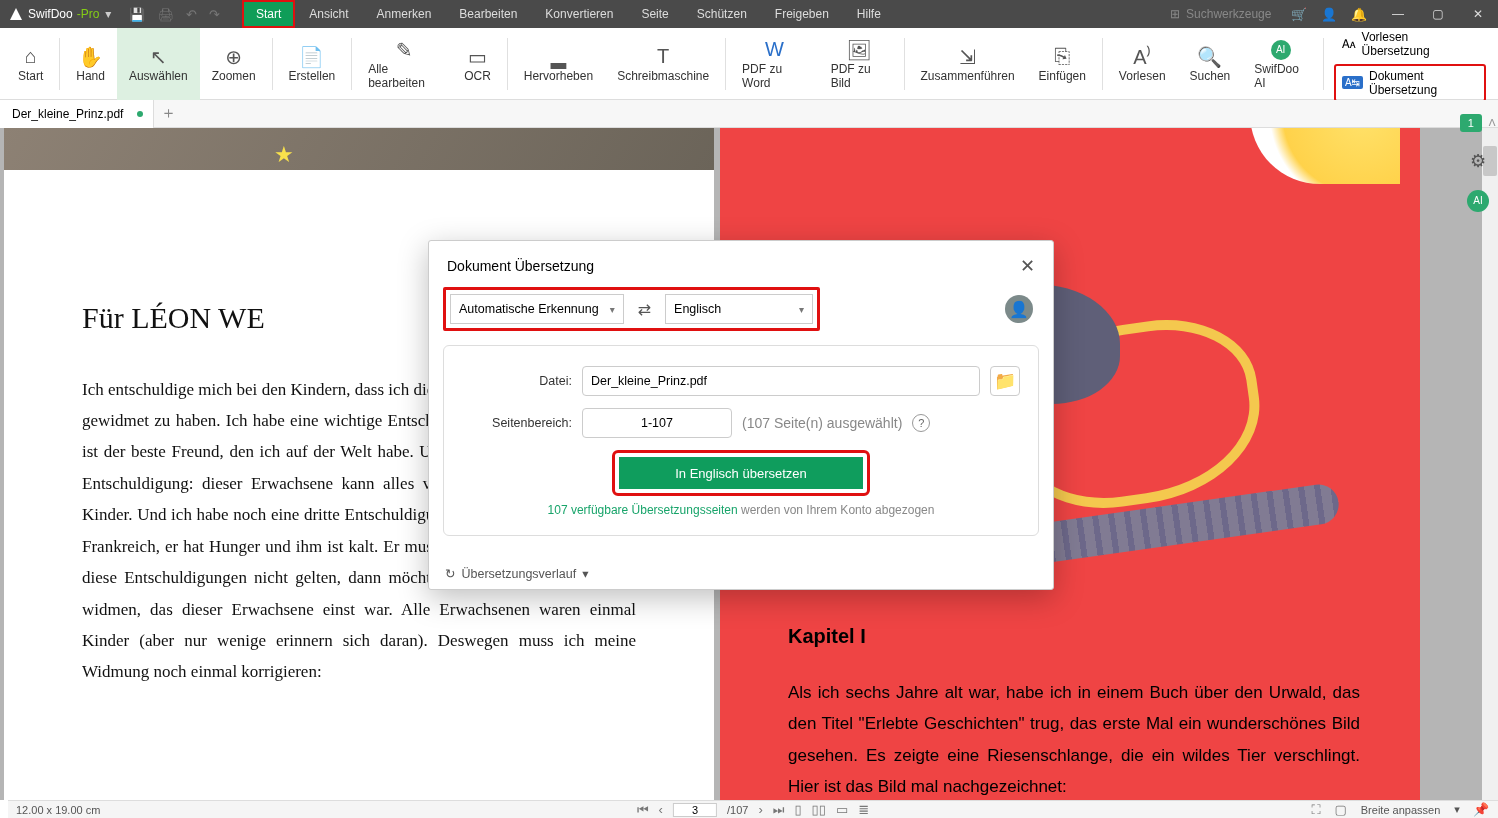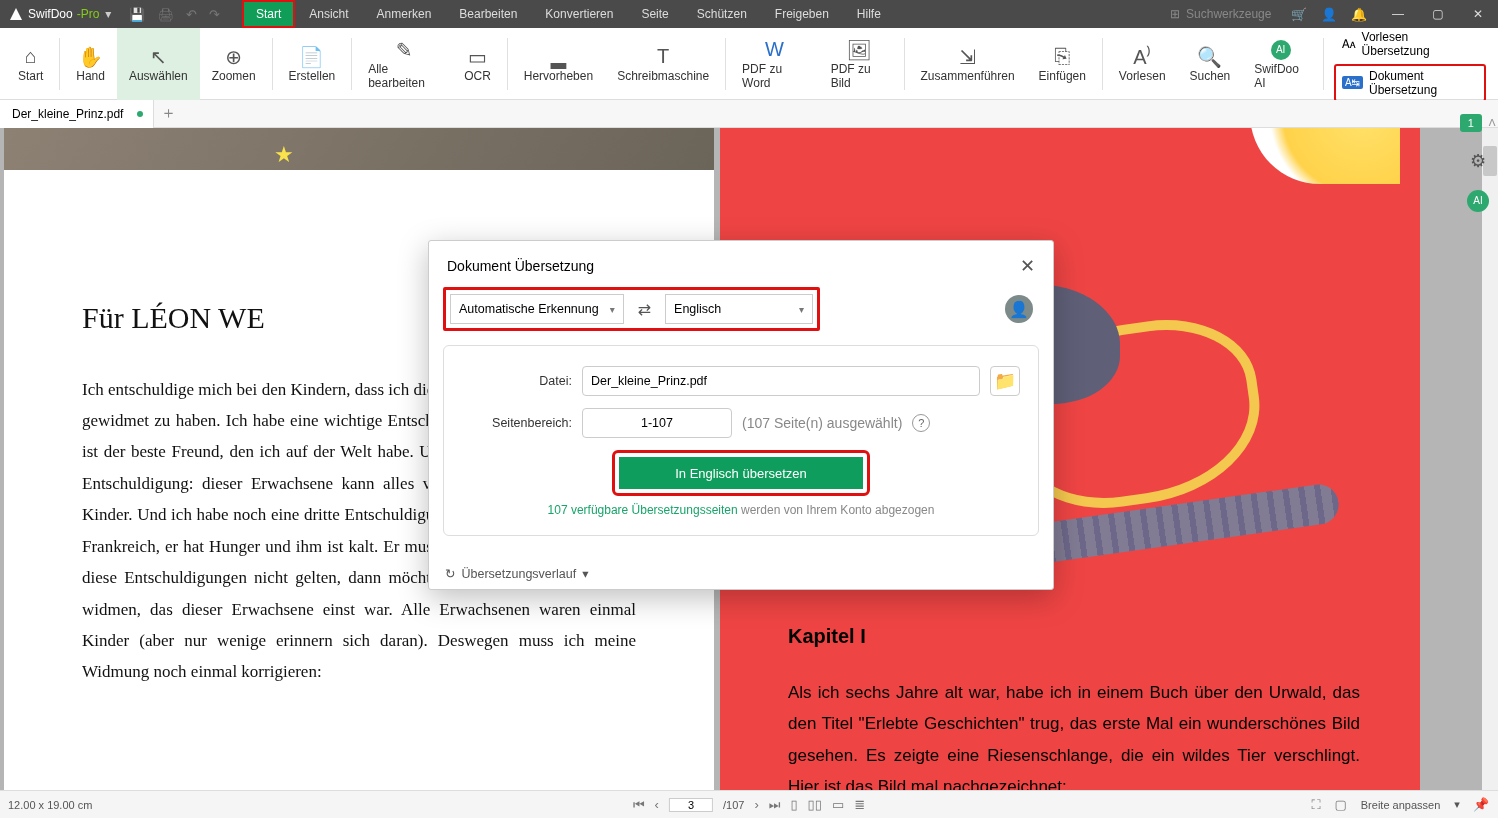--- a/index.html
+++ b/index.html
@@ -85,21 +85,21 @@
 .dialog .field-row .icon-btn { width: 30px; height: 30px; border: 1px solid #ccc; border-radius: 4px; display: flex; align-items: center; justify-content: center; color: #666; cursor: pointer; font-size: 18px; letter-spacing: -2px;}
 .dialog .field-row .question { width: 18px; height: 18px; border: 1px solid #999; border-radius: 50%; text-align: center; line-height: 16px; font-size: 11px; color: #666; cursor: pointer; }
 .dialog .go-row { display: flex; justify-content: center; margin-top: 6px;}
 .dialog .go-highlight { border: 3px solid #e01010; padding: 4px; border-radius: 6px;}
 .dialog .go-btn { background: #0f9d5d; color: #fff; border: none; height: 32px; width: 244px; font-size: 13px; cursor: pointer; }
 .dialog .info-line { text-align: center; font-size: 12px; color: #888; margin-top: 6px; line-height: 1.4;}
 .dialog .info-line a { color: #18a46a; text-decoration: none; }
 .dialog .history { position: absolute; bottom: 8px; left: 16px; font-size: 12.5px; color: #555; display: flex; align-items: center; gap: 6px; cursor: pointer;}
 
 
-.statusbar { position: absolute; bottom: 0; left: 0; right: 0; height: 28px; background: #f5f5f5; border-top: 1px solid #ddd; display: flex; align-items: center; font-size: 11px; color: #555; padding: 0 8px; }
+.statusbar { position: absolute; bottom: 0; left: 8px; right: 0; height: 18px; background: #f5f5f5; border-top: 1px solid #ddd; display: flex; align-items: center; font-size: 11px; color: #555; padding: 0 8px; }
 .statusbar .nav { position: absolute; left: 50%; transform: translateX(-50%); display: flex; align-items: center; gap: 10px; }
 .statusbar .nav input { width: 44px; height: 14px; text-align: center; border: 1px solid #ccc; font-size: 11px; }
 .statusbar .right { margin-left: auto; display: flex; align-items: center; gap: 14px; }
 .icon-sm { font-size: 13px; color: #777; cursor: pointer;}
 </style>
 </head>
 <body>
 
 <div class="titlebar">
   <div class="logo">

